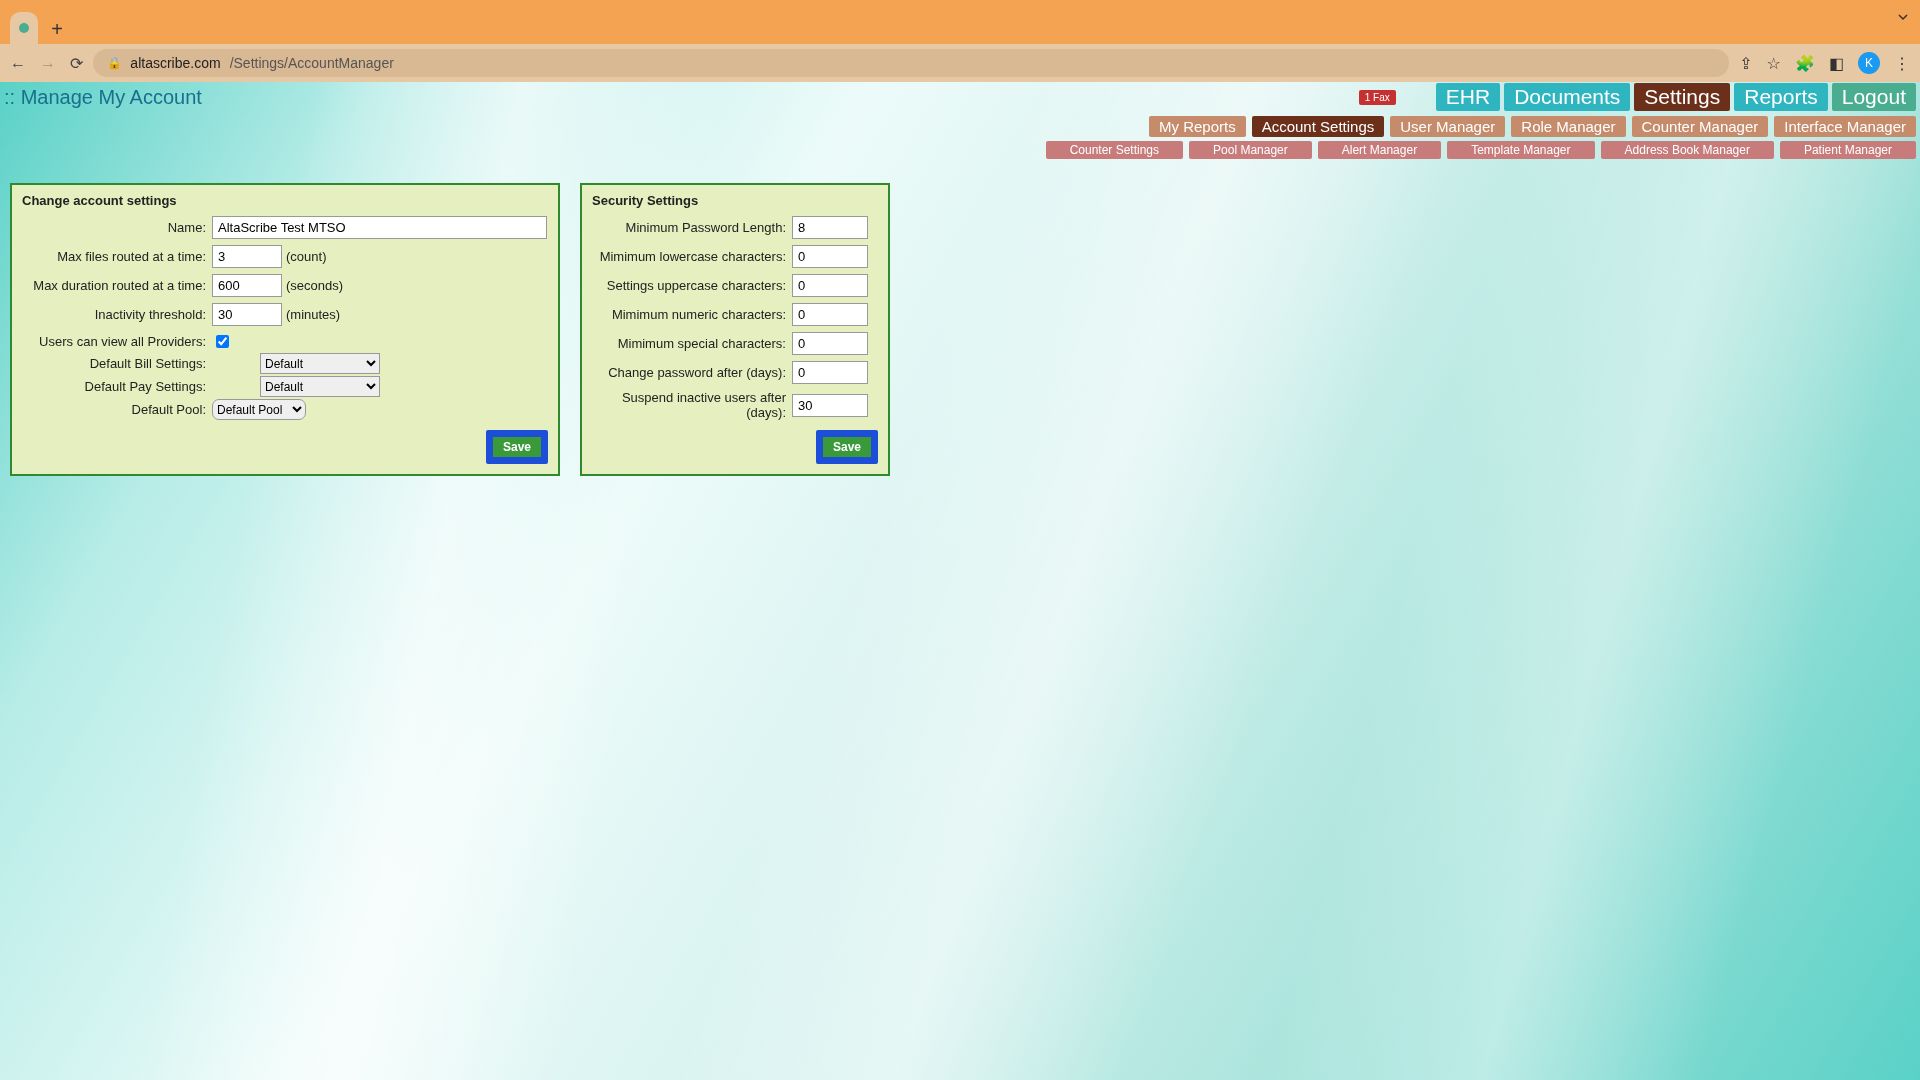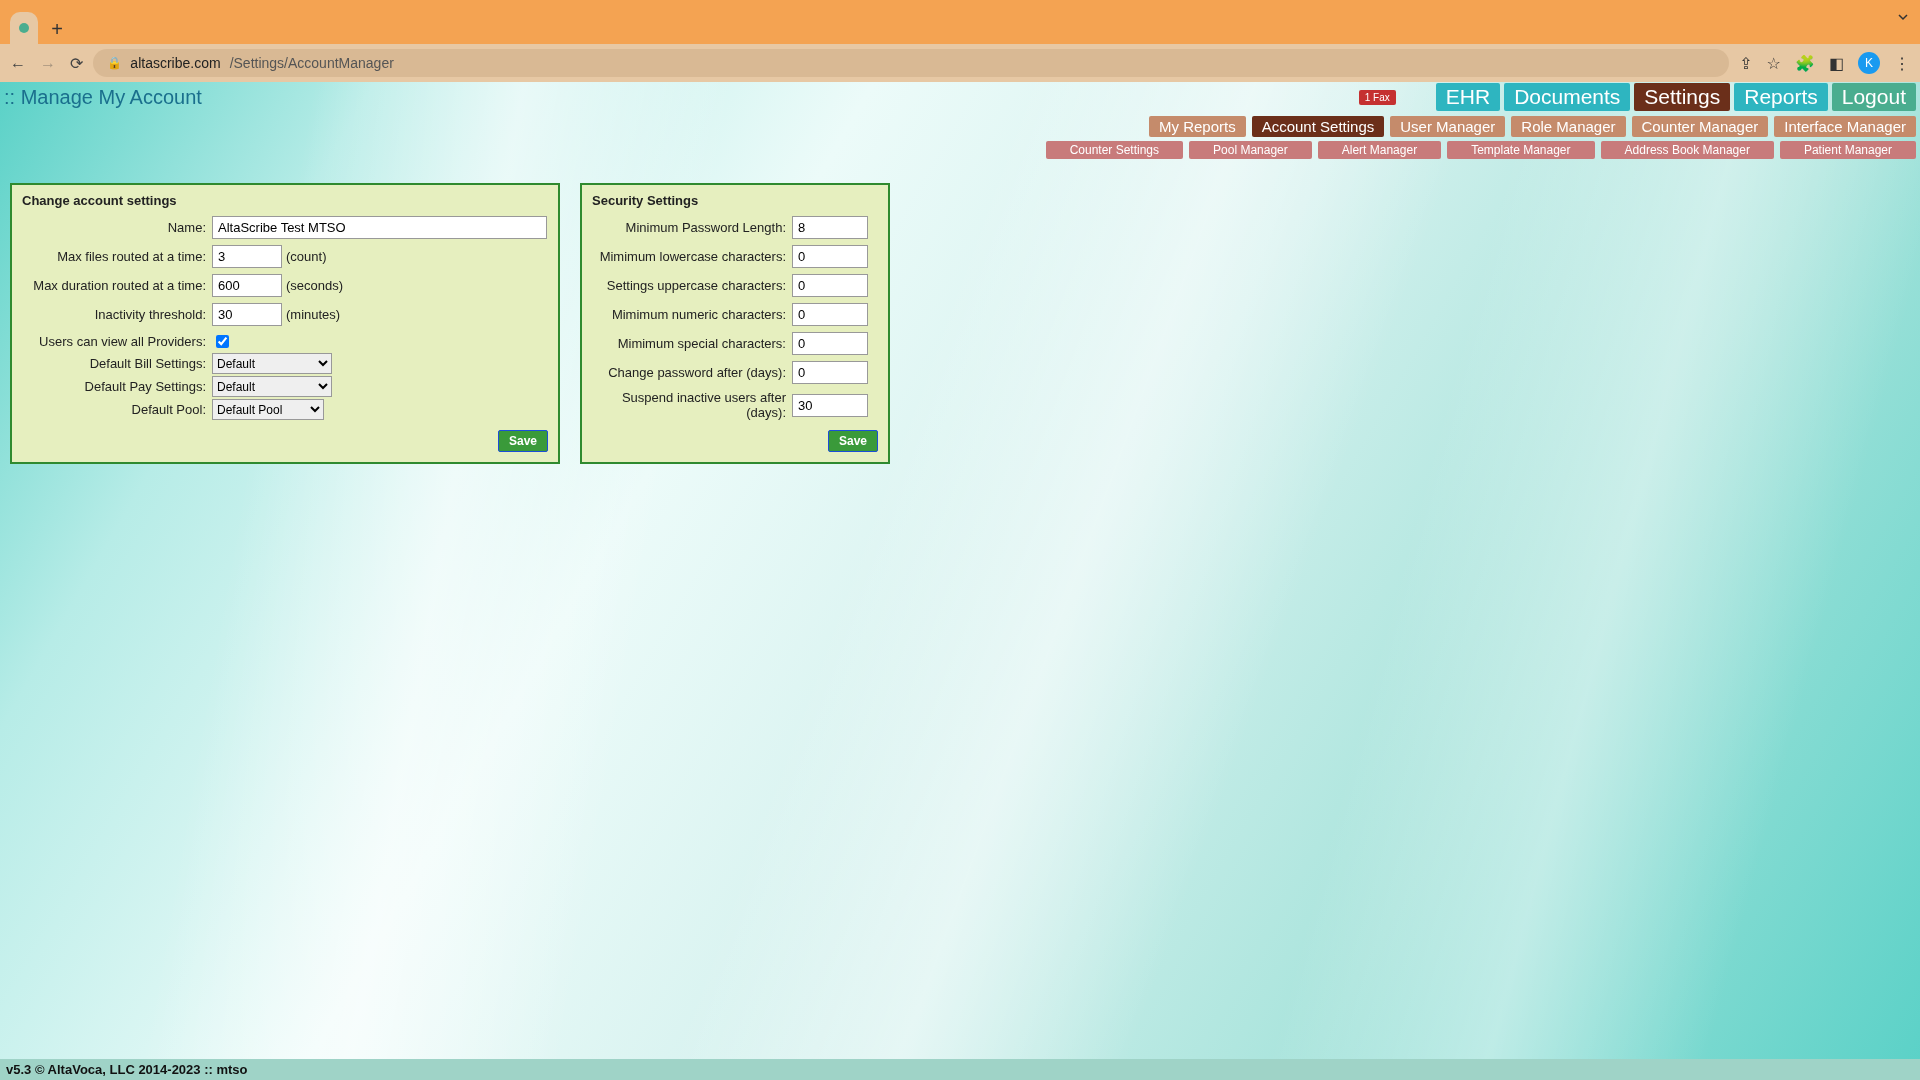--- a/index.html
+++ b/index.html
@@ -56,24 +56,24 @@
   .form-row { display:flex; align-items:center; margin-bottom: 6px; font-size:13px; color:#222; }
   .form-row label { text-align:right; padding-right: 6px; }
   .panel.change .form-row label { width: 190px; }
   .panel.security .form-row label { width: 200px; flex-shrink:0; }
   .form-row input[type=text] { border:1px solid #999; padding:3px 5px; font-size:13px; height:23px; }
   .panel.change .form-row input.long { width: 335px; }
   .panel.change .form-row input.short { width: 70px; }
   .panel.security .form-row input { width: 76px; }
   .suffix { font-size:13px; padding-left:4px; color:#222; }
   .form-row select { border:1px solid #999; font-size:12px; height:21px; }
-  .select-med { width:120px; }
-  .select-small { width: 112px; }
+  .select-med { width:120px;margin-left:48px; }
+  .select-small { width: 94px; border-radius: 7px; }
   .panel-footer { display:flex; justify-content:flex-end; margin-top: 10px; }
-  .save-btn { background:#3a9a3a; color:white; border:1px solid #1d4ed8; font-size:12px; padding:3px 10px; cursor:pointer; font-weight:bold; border-radius:2px;}
+  .save-btn { background:#3a9a3a; color:white; border:7px solid #1d4ed8; font-size:12px; padding:3px 10px; cursor:pointer; font-weight:bold; border-radius:2px;}
 
   .footer { background:#9fd3c7; color:#111; font-size:13px; font-weight:bold; padding:3px 6px; position:absolute; bottom:0; left:0; right:0; }
 </style>
 </head>
 <body>
 
 <div class="browser-top">
   <div class="tab">
     <svg width="14" height="14" viewBox="0 0 14 14">
         <circle cx="7" cy="7" r="5" fill="#4aad8f"></circle>
@@ -211,15 +211,14 @@
         <div class="form-row">
           <label>Suspend inactive users after (days):</label>
           <input type="text" value="30" style="">
         </div>
         <div class="panel-footer">
           <button class="save-btn">Save</button>
         </div>
       </div>
     </div>
 
-    <div class="footer">v5.3 © AltaVoca, LLC 2014-2023 :: mtso</div>
   </div>
 </div>
 
 </body></html>

